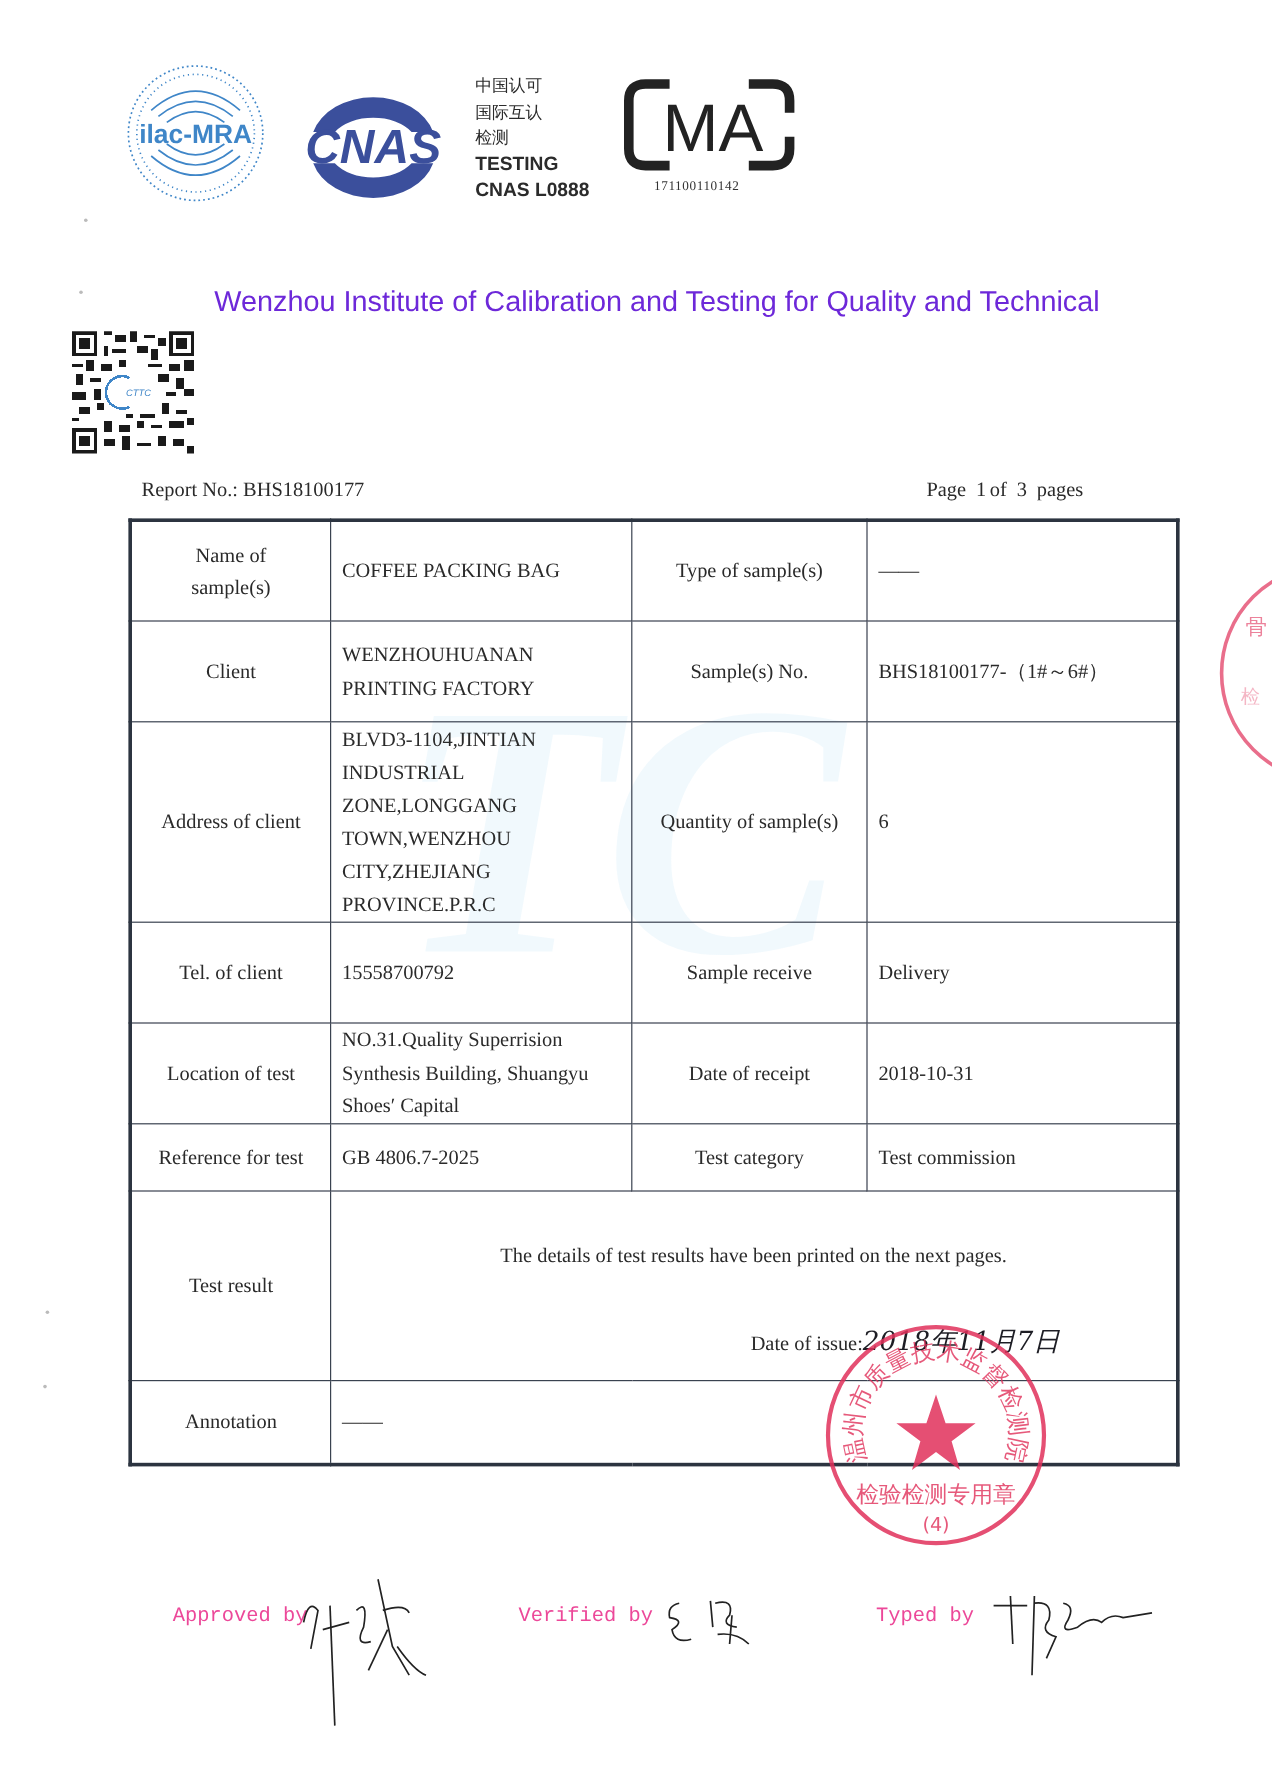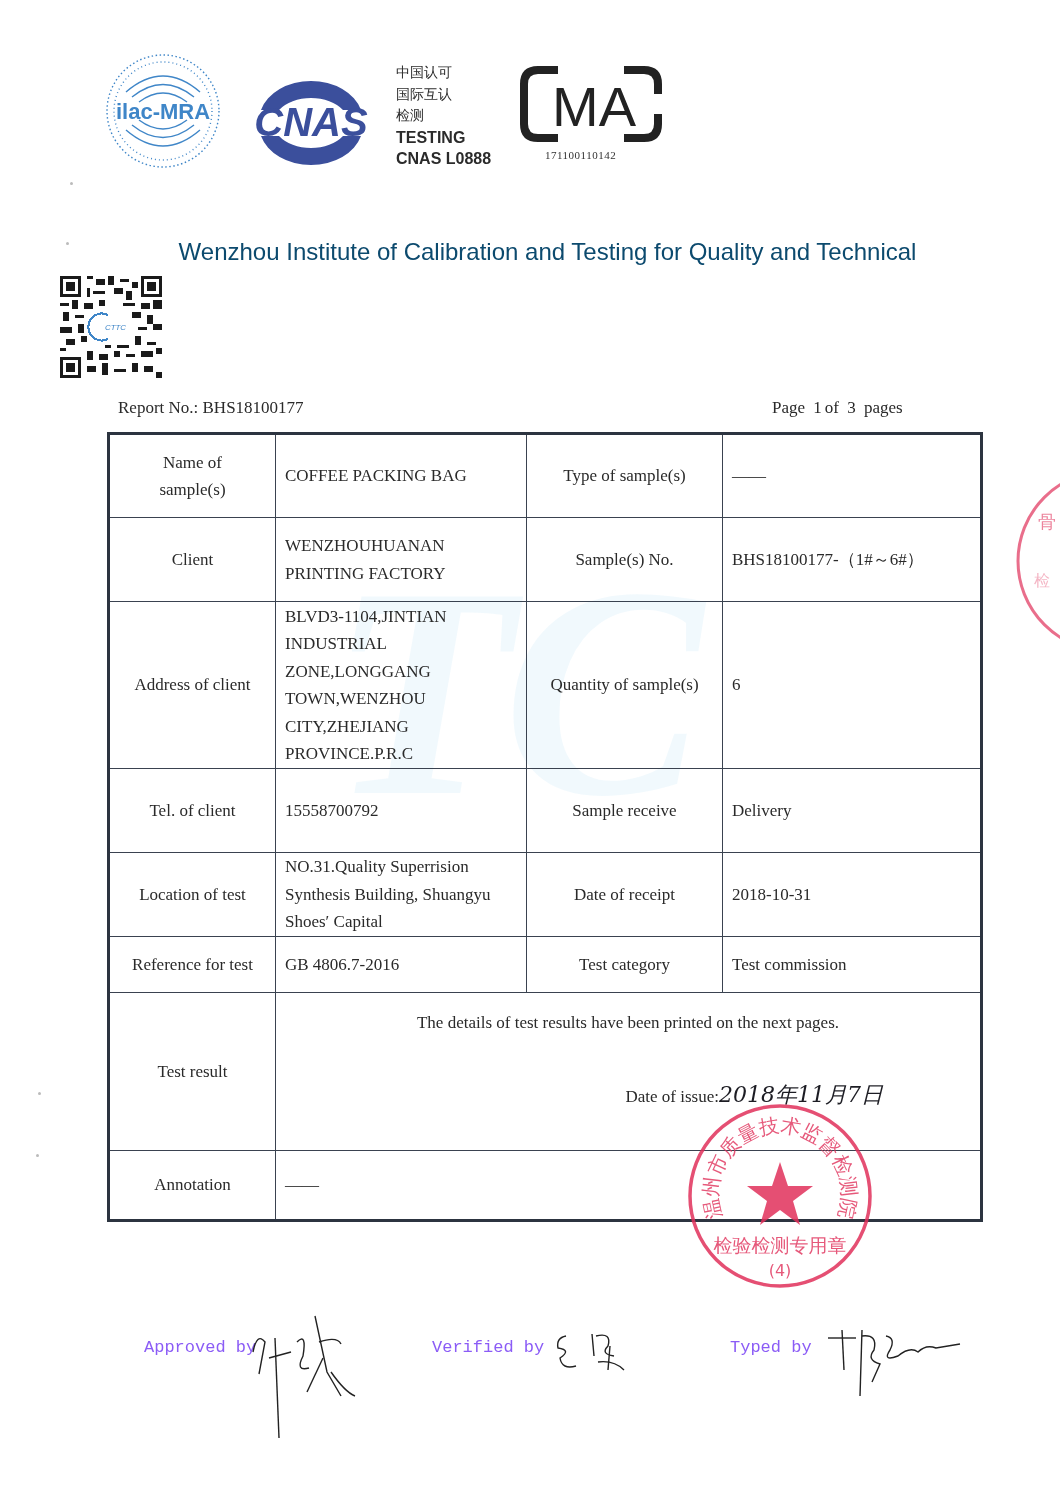--- a/index.html
+++ b/index.html
@@ -5,37 +5,37 @@
   html, body { margin: 0; padding: 0; }
   body { width: 1060px; height: 1492px; background: #ffffff; position: relative; overflow: hidden; font-family: "Liberation Serif", serif; color: #2a2a2a; }
   .abs { position: absolute; }
   
   .ilac { left: 104px; top: 52px; width: 118px; height: 118px; }
   .cnas-logo { left: 243px; top: 72px; width: 136px; height: 100px; }
   .cnas-text { left: 396px; top: 62px; font-family: "DejaVu Sans", sans-serif; font-size: 14px; line-height: 21.5px; color: #2b2b2b; }
   .cnas-text .b { font-family: "Liberation Sans", sans-serif; font-weight: bold; font-size: 16px; }
   .cma { left: 518px; top: 64px; width: 146px; height: 80px; }
   .cma-num { left: 545px; top: 149px; font-size: 11px; letter-spacing: 0.5px; color: #333; }
-  .title { left: 150px; top: 238px; width: 795px; text-align: center; font-family: "Liberation Sans", sans-serif; font-size: 24px; line-height: 27px; color: #0c4a6e; }
+  .title { left: 150px; top: 238px; width: 795px; text-align: center; font-family: "Liberation Sans", sans-serif; font-size: 24px; line-height: 27px; color: #6d28d9; }
   .qr { left: 60px; top: 276px; width: 102px; height: 102px; }
   .report-no { left: 118px; top: 398px; font-size: 17px; }
   .page-info { left: 772px; top: 398px; font-size: 17px; word-spacing: 4px; }
   
   table.main { position: absolute; left: 107px; top: 432px; width: 876px; border-collapse: collapse; border: 3px solid #2c3440; font-size: 17px; }
   table.main td { border: 1.5px solid #3a4250; padding: 0 9px; vertical-align: middle; line-height: 27.5px; }
   td.lab { text-align: center; padding: 0 20px !important; }
   .watermark { left: 330px; top: 520px; font-family: Liberation Serif, serif; font-weight: bold; font-style: italic; font-size: 300px; color: rgba(120, 200, 235, 0.10); letter-spacing: -10px; pointer-events: none; }
   .result-text { text-align: center; }
   .issue-line { text-align: right; padding-right: 88px; }
   .hand { font-family: "DejaVu Serif", serif; font-style: italic; font-size: 22px; color: #1d1d24; }
   
   .stamp-main { left: 684px; top: 1100px; width: 192px; height: 192px; }
   .stamp-edge { left: 1008px; top: 466px; width: 60px; height: 190px; }
   
-  .sig-row { top: 1338px; font-family: "Liberation Mono", monospace; font-size: 17px; color: #8b5cf6; }
+  .sig-row { top: 1338px; font-family: "Liberation Mono", monospace; font-size: 17px; color: #ec4899; }
   .sig-svg { position: absolute; }
   .dot { position: absolute; background: #bbb; border-radius: 50%; }
 </style>
 </head>
 <body>
 
 <div class="abs ilac">
   <svg width="118" height="118" viewBox="0 0 118 118">
     <g fill="none" stroke="#3f86c8" stroke-width="1.4">
       <circle cx="59" cy="59" r="56" stroke-dasharray="1.5 2.5"></circle>
@@ -208,27 +208,27 @@
     <td>
       <div class="just">NO.31.Quality Superrision</div>
       <div class="just">Synthesis Building, Shuangyu</div>
       <div>Shoes′ Capital</div>
     </td>
     <td class="lab">Date of receipt</td>
     <td>2018-10-31</td>
   </tr>
   <tr style="height:56px">
     <td class="lab">Reference for test</td>
-    <td>GB 4806.7-2016</td>
+    <td>GB 4806.7-2025</td>
     <td class="lab">Test category</td>
     <td>Test commission</td>
   </tr>
   <tr style="height:158px">
     <td class="lab">Test result</td>
-    <td colspan="3" style="vertical-align:top;padding-top:16px">
+    <td colspan="3" style="vertical-align:top;padding-top:40px">
       <div class="result-text">The details of test results have been printed on the next pages.</div>
       <div class="issue-line" style="margin-top:44px">
         <span>Date of issue:</span><span class="hand">2018年11月7日</span>
       </div>
     </td>
   </tr>
   <tr style="height:70px">
     <td class="lab">Annotation</td>
     <td colspan="3">——</td>
   </tr>

